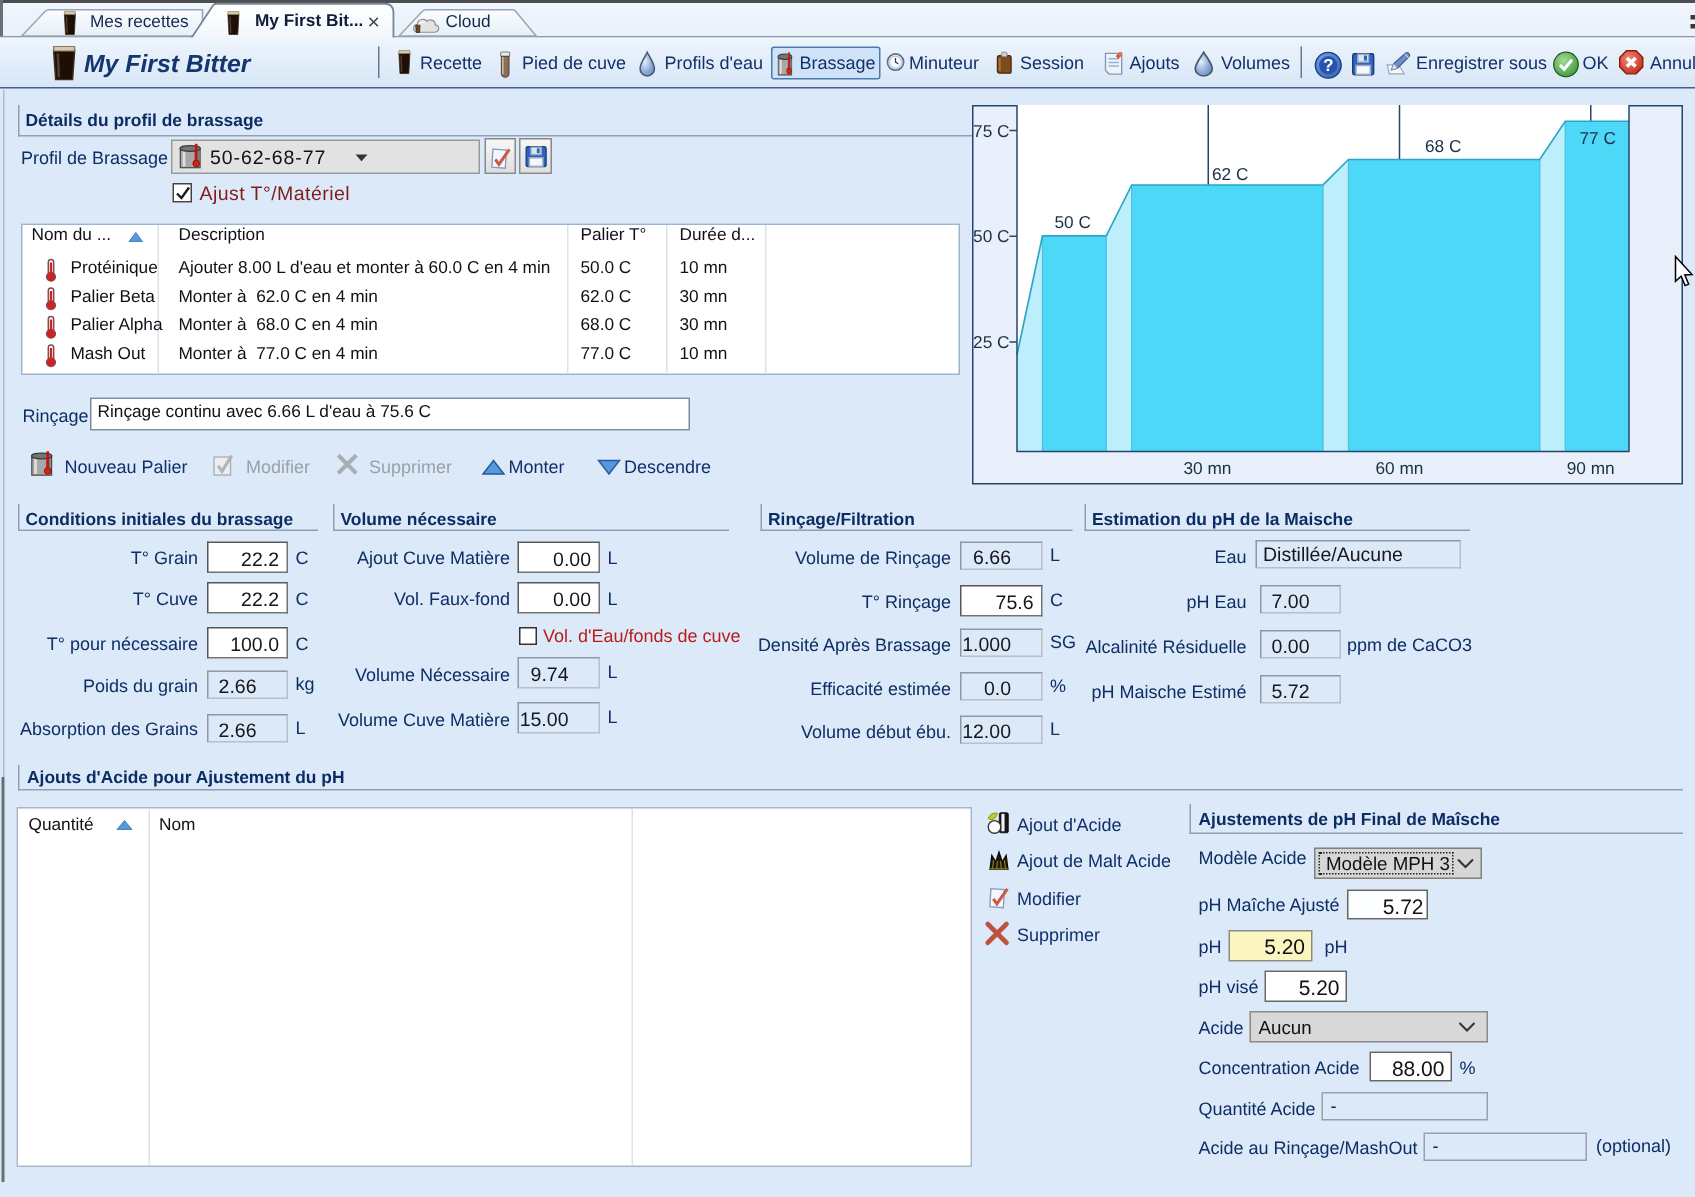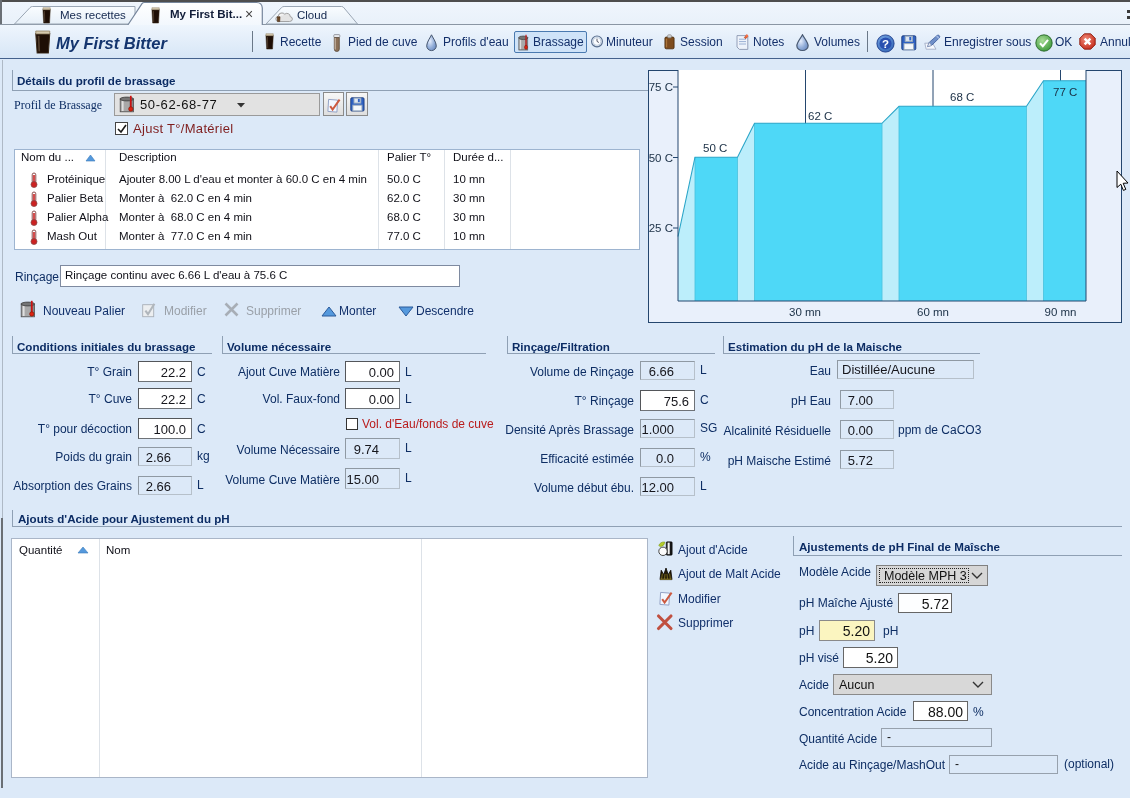--- a/index.html
+++ b/index.html
@@ -49,29 +49,29 @@
 <div class="abs" style="left:252px;top:31px;width:1px;height:21px;background:#6a7888;"></div>
 <div class="abs" style="left:867px;top:31px;width:1px;height:21px;background:#6a7888;"></div>
 
 <div class="abs" style="left:514px;top:31px;width:73px;height:22px;background:#cfe3f8;border:1px solid #4a7ab0;border-radius:2px;"></div>
 <div class="tbtxt" style="left:280px;top:35px;">Recette</div>
 <div class="tbtxt" style="left:348px;top:35px;">Pied de cuve</div>
 <div class="tbtxt" style="left:443px;top:35px;">Profils d'eau</div>
 <div class="tbtxt" style="left:533px;top:35px;">Brassage</div>
 <div class="tbtxt" style="left:606px;top:35px;">Minuteur</div>
 <div class="tbtxt" style="left:680px;top:35px;">Session</div>
-<div class="tbtxt" style="left:753px;top:35px;">Notes</div>
+<div class="tbtxt" style="left:753px;top:35px;">Ajouts</div>
 <div class="tbtxt" style="left:814px;top:35px;">Volumes</div>
 <div class="tbtxt" style="left:944px;top:35px;">Enregistrer sous</div>
 <div class="tbtxt" style="left:1055px;top:35px;">OK</div>
 <div class="tbtxt" style="left:1100px;top:35px;">Annuler</div>
 
 <div class="secline" style="left:12px;top:70px;width:636px;height:21px;"></div>
 <div class="ttl" style="left:17px;top:74px;">Détails du profil de brassage</div>
-<div class="lbl" style="left:14px;top:98px;font-family:Liberation Serif, serif;">Profil de Brassage</div>
+<div class="lbl" style="left:14px;top:98px;">Profil de Brassage</div>
 <div class="abs" style="left:114px;top:93px;width:206px;height:23px;background:#e2e2e2;border:1px solid #9a9a9a;"></div>
 <div class="abs" style="left:140px;top:97px;font-size:13px;letter-spacing:0.6px;color:#111;">50-62-68-77</div>
 <svg class="abs" style="left:236px;top:102px;" width="10" height="6">
     <path d="M1,1 L9,1 L5,5.5 Z" fill="#333"></path>
   </svg>
 <div class="abs" style="left:323px;top:92px;width:21px;height:24px;background:linear-gradient(#f7f7f7,#dedede);border:1px solid #8a8a8a;"></div>
 <div class="abs" style="left:346px;top:92px;width:22px;height:24px;background:linear-gradient(#f7f7f7,#dedede);border:1px solid #8a8a8a;"></div>
 
 <div class="abs" style="left:115px;top:122px;width:13px;height:13px;background:#fff;border:1px solid #444;"></div>
 <svg class="abs" style="left:116px;top:123px;" width="12" height="12">
@@ -186,21 +186,21 @@
   </svg>
 
 <div class="secline" style="left:12px;top:336px;width:200px;height:18px;"></div>
 <div class="ttl" style="left:17px;top:340px;">Conditions initiales du brassage</div>
 <div class="lbl" style="left:10px;top:365px;width:122px;">T° Grain</div>
 <div class="inp" style="left:138px;top:361px;width:54px;height:21px;padding-top:3px;">22.2</div>
 <div class="unit" style="left:197px;top:365px;">C</div>
 <div class="lbl" style="left:10px;top:392px;width:122px;">T° Cuve</div>
 <div class="inp" style="left:138px;top:388px;width:54px;height:21px;padding-top:3px;">22.2</div>
 <div class="unit" style="left:197px;top:392px;">C</div>
-<div class="lbl" style="left:10px;top:422px;width:122px;">T° pour décoction</div>
+<div class="lbl" style="left:10px;top:422px;width:122px;">T° pour nécessaire</div>
 <div class="inp" style="left:138px;top:418px;width:54px;height:21px;padding-top:3px;">100.0</div>
 <div class="unit" style="left:197px;top:422px;">C</div>
 <div class="lbl" style="left:10px;top:450px;width:122px;">Poids du grain</div>
 <div class="dis" style="left:138px;top:447px;width:54px;height:19px;padding-top:2px;">2.66</div>
 <div class="unit" style="left:197px;top:449px;">kg</div>
 <div class="lbl" style="left:10px;top:479px;width:122px;">Absorption des Grains</div>
 <div class="dis" style="left:138px;top:476px;width:54px;height:19px;padding-top:2px;">2.66</div>
 <div class="unit" style="left:197px;top:478px;">L</div>
 
 <div class="secline" style="left:222px;top:336px;width:264px;height:18px;"></div>

